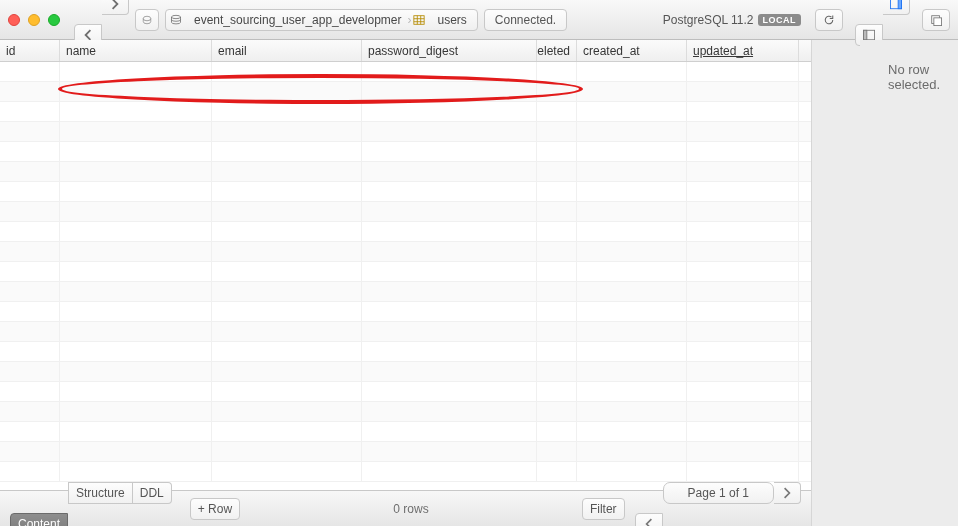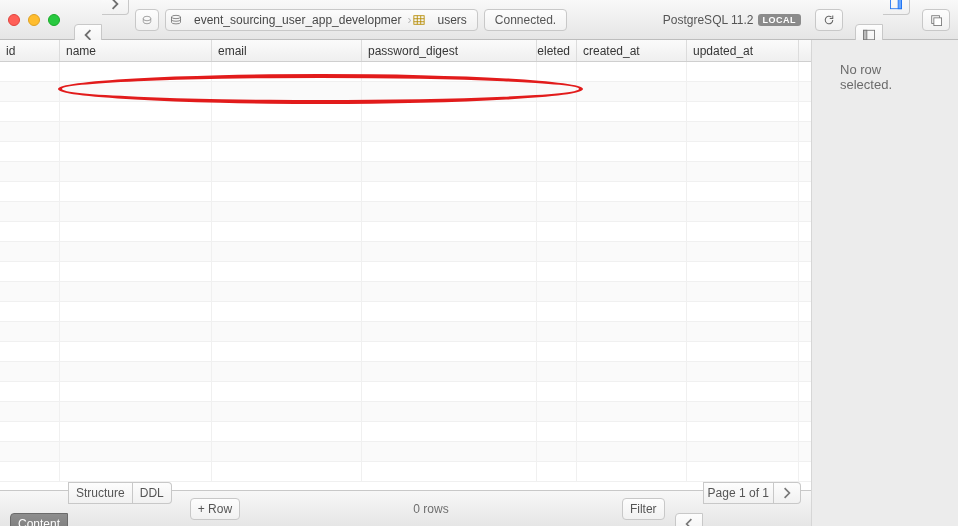--- a/index.html
+++ b/index.html
@@ -67,21 +67,21 @@
   .col-headers {
     height:22px; display:flex; background:linear-gradient(#fbfbfb,#efefef);
     border-bottom:1px solid #cfcfcf; font-size:12px; color:#363636;
   }
   .col-headers .col {
     display:flex; align-items:center; padding:0 6px;
     border-right:1px solid #dcdcdc; overflow:hidden; white-space:nowrap;
   }
   .col-id{ width:60px; } .col-name{ width:152px; } .col-email{ width:150px; }
   .col-pw{ width:175px; } .col-deleted{ width:40px; justify-content:flex-end;}
-  .col-created{ width:110px; } .col-updated{ width:112px; }
+  .col-created{ width:110px; } .col-updated{ width:112px;text-decoration:underline; }
 
   
   .grid { flex:1; overflow:auto; background:#fff;}
   .row {
     height:20px; border-bottom:1px solid #f0f0f0; display:flex;
   }
   .row .cell { border-right:1px solid #f0f0f0; }
   .row:nth-child(odd){ background:#fff; }
   .row:nth-child(even){ background:#fafafa; }
 
@@ -95,23 +95,23 @@
   .footer {
     height:36px; background:linear-gradient(#f7f7f7,#e6e6e6);
     border-top:1px solid #c8c8c8; display:flex; align-items:center;
     padding:0 10px; gap:4px; font-size:12px; color:#555;
   }
   .footer .seg .tb-btn, .footer .tb-btn { height:22px; }
   .footer .tb-btn.selected {
     background:linear-gradient(#8e8e8e,#7a7a7a); color:#fff; border-color:#6b6b6b;
   }
   .footer .row-count { flex:1; text-align:center; color:#6e6e6e;}
-  .footer .seg .tb-btn.page-label { padding:0 4px; }
-
-  .rel { position:relative; }
+  .footer .seg .tb-btn.page-label { padding:0 24px;border-radius:7px; }
+
+  .rel { position:relative;gap:48px; }
 </style>
 </head>
 <body>
 
 <div class="titlebar">
   <div class="traffic-lights">
     <span class="tl-red"></span>
     <span class="tl-yellow"></span>
     <span class="tl-green"></span>
   </div>

